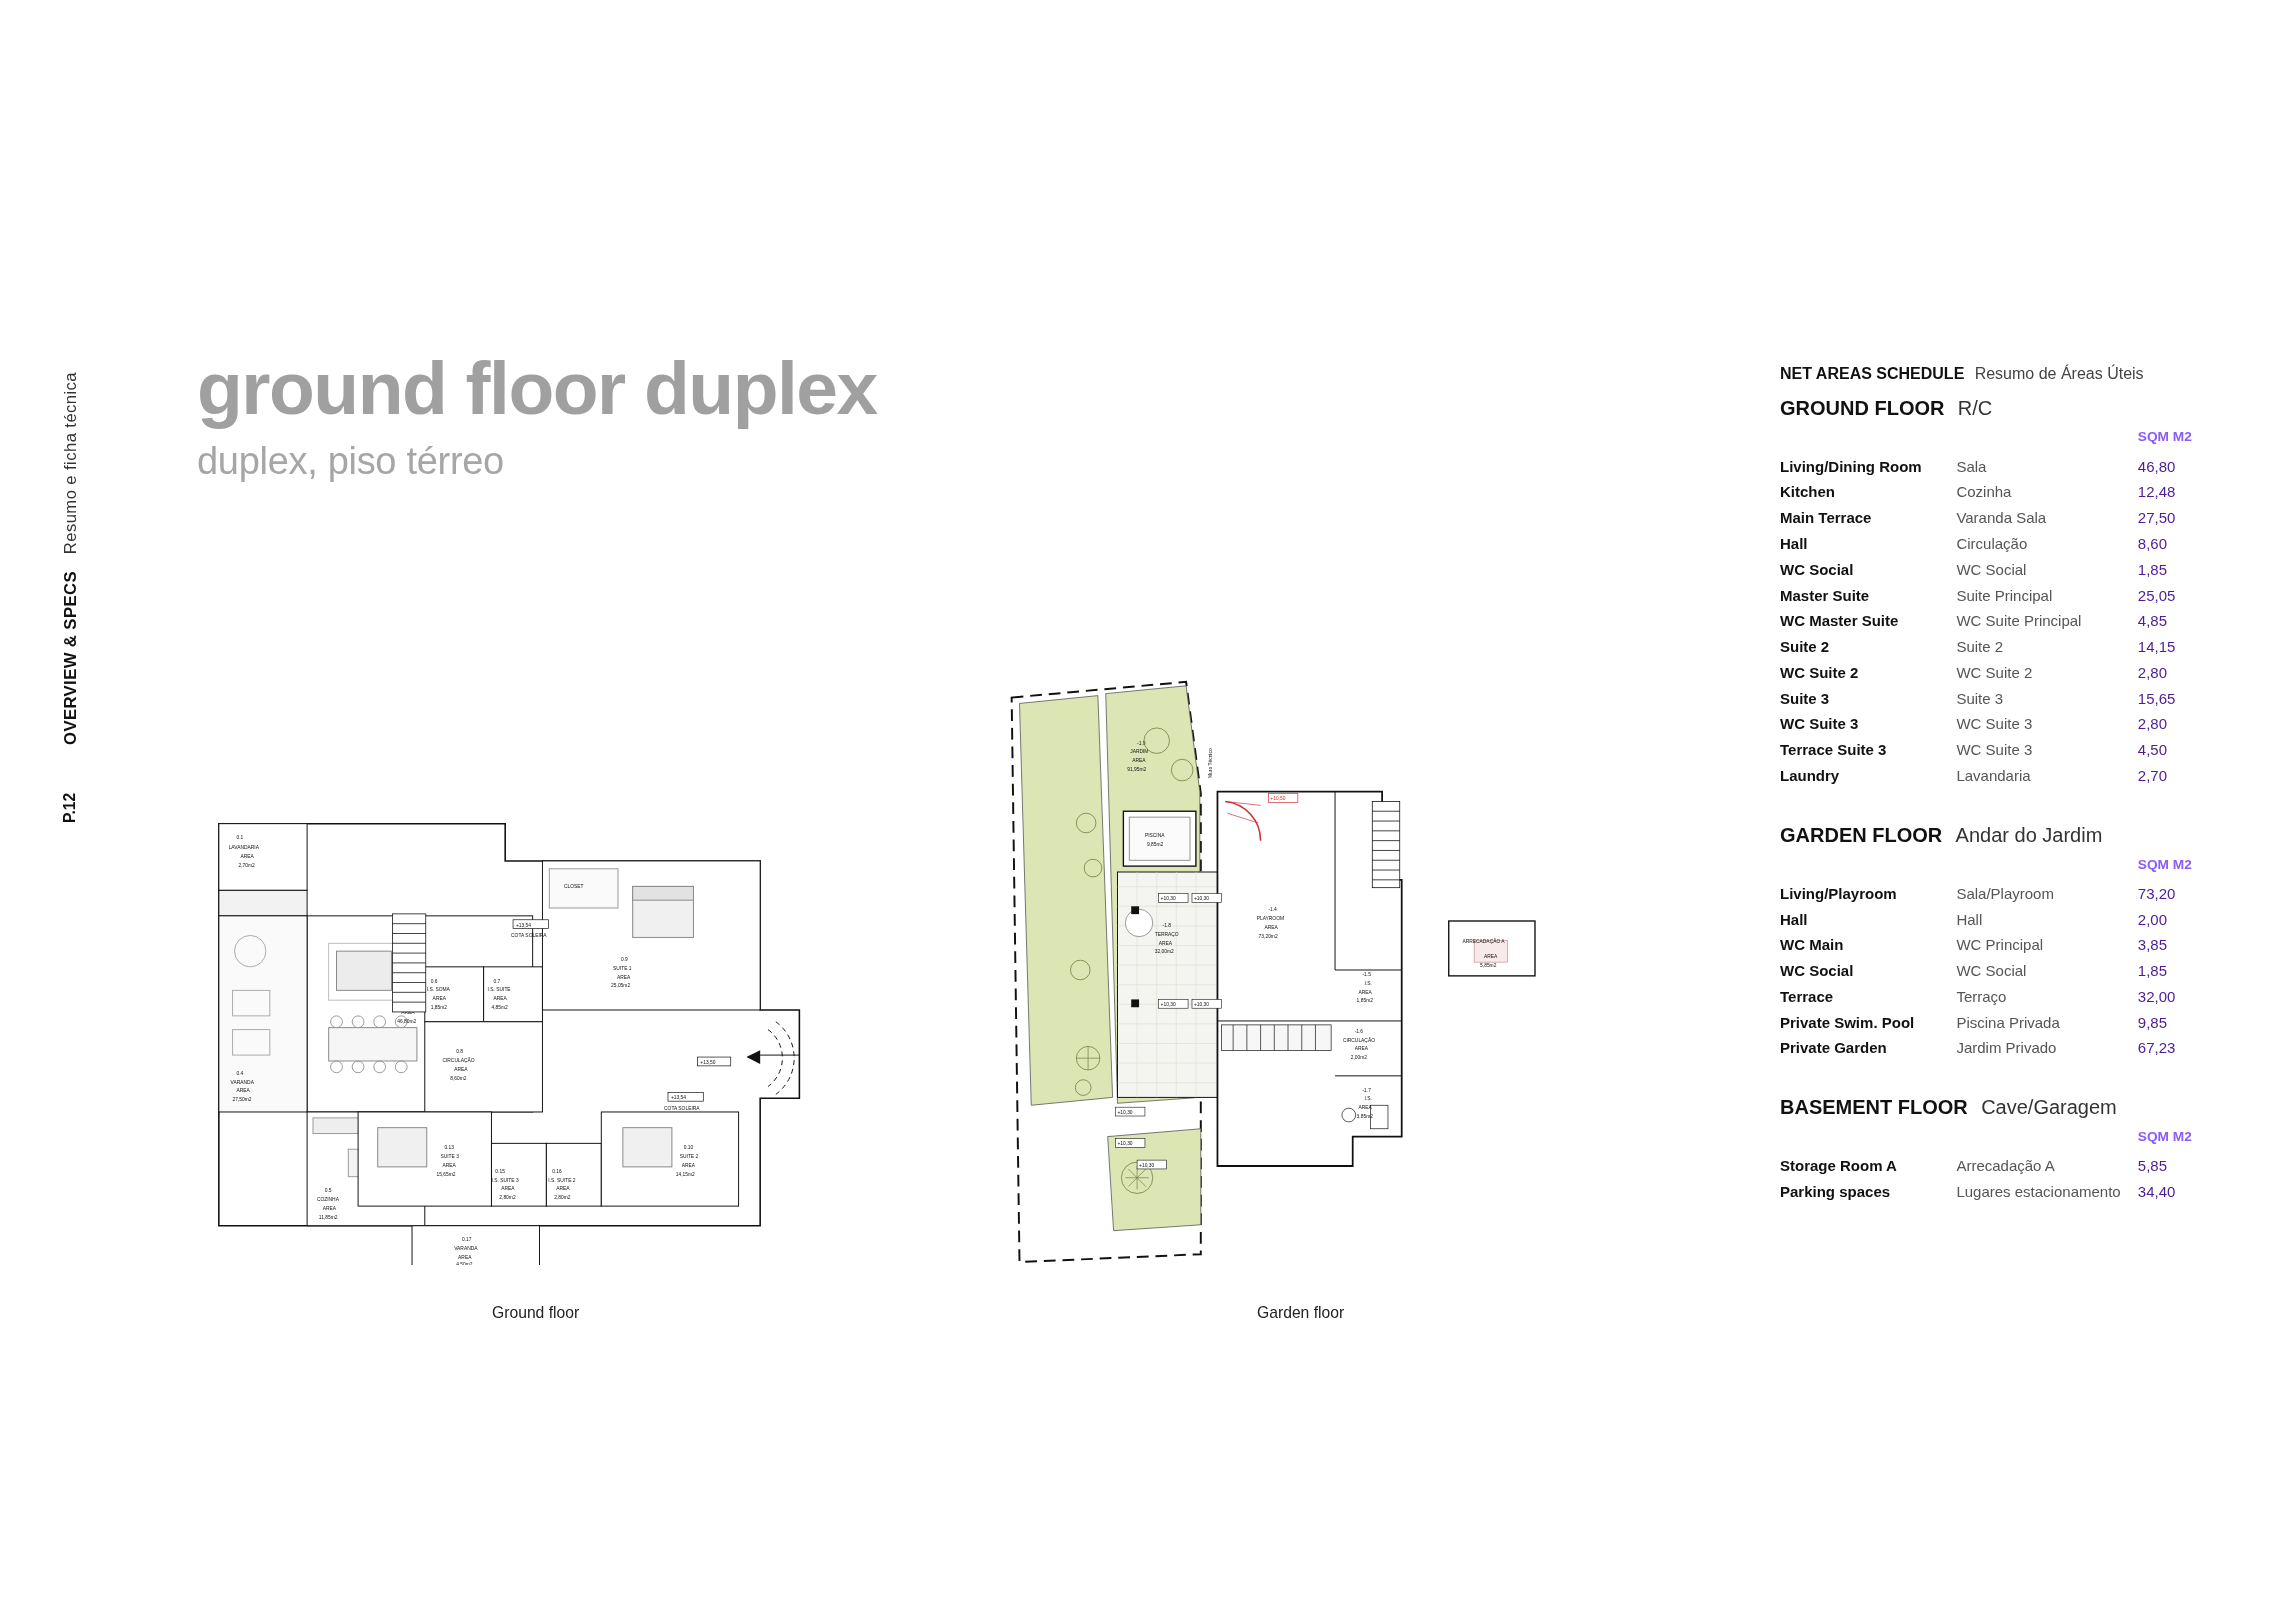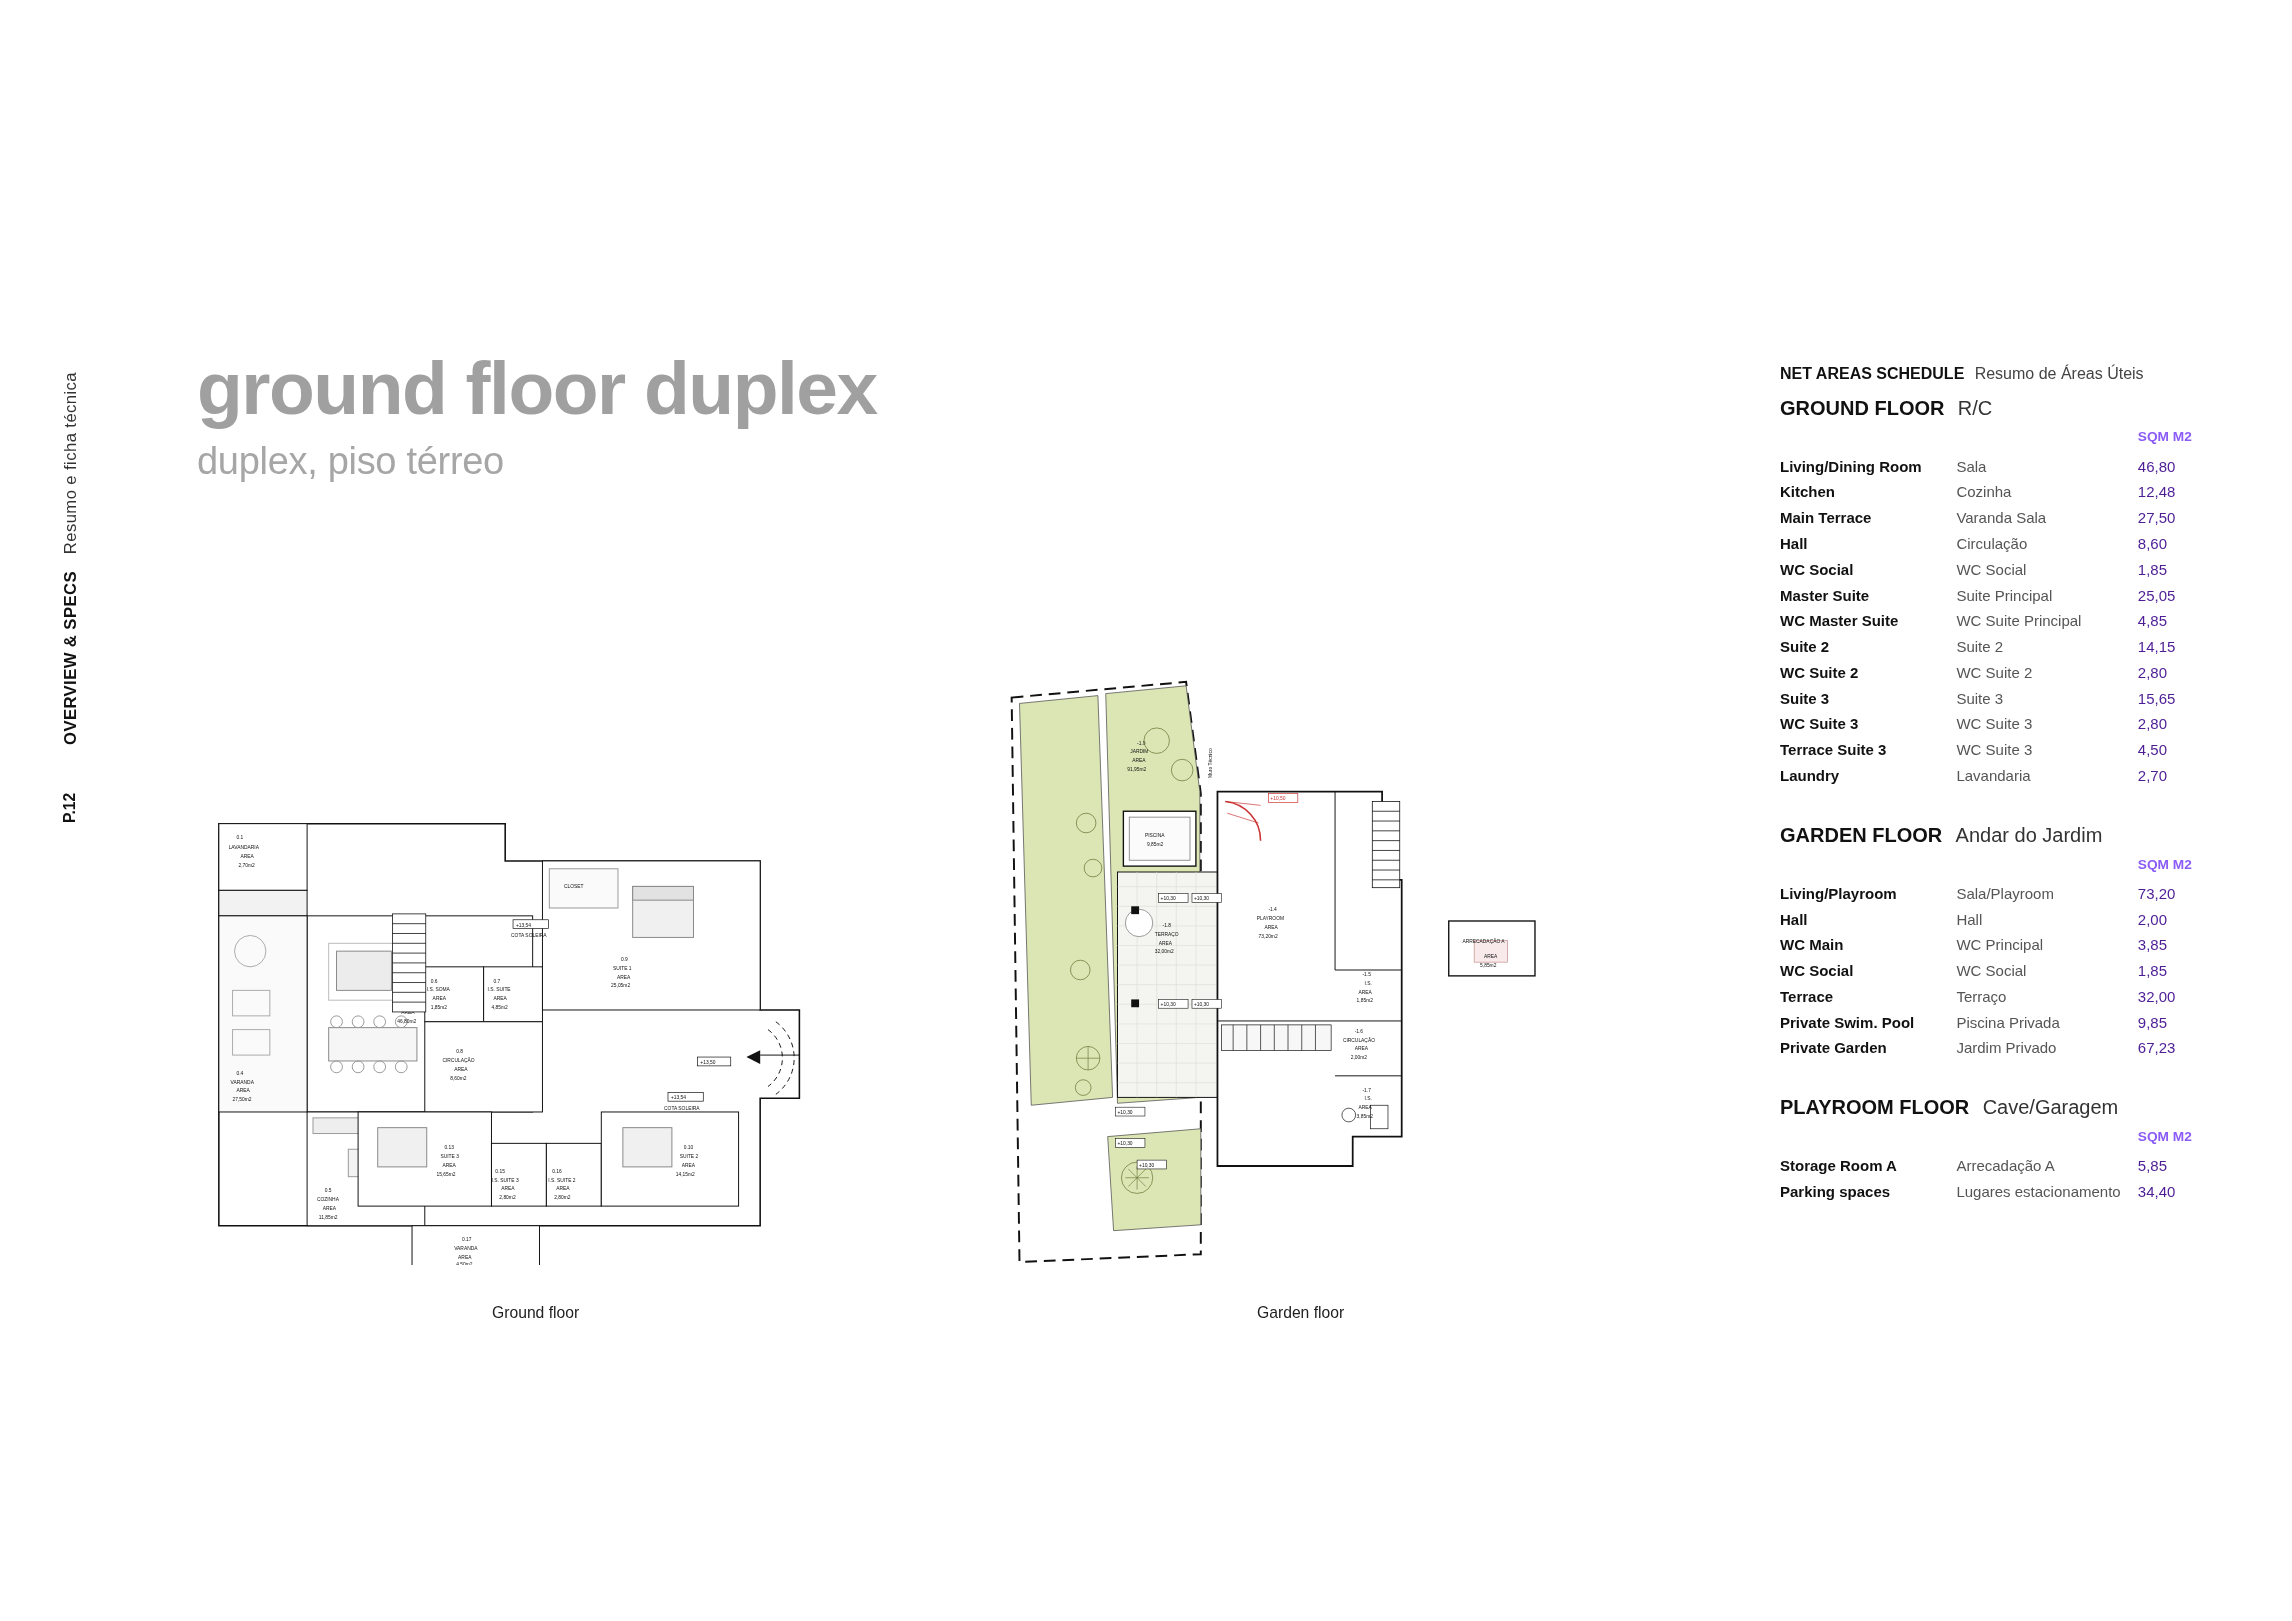--- a/index.html
+++ b/index.html
@@ -303,21 +303,21 @@
           <td class="en">Private Garden</td>
           <td class="pt">Jardim Privado</td>
           <td class="val">67,23</td>
         </tr>
   </tbody>
     </table>
 
   <div class="block-gap"></div>
 
   <div class="floor-title">
-    <span class="en">PLAYROOM FLOOR</span>
+    <span class="en">BASEMENT FLOOR</span>
     <span class="pt">Cave/Garagem</span>
   </div>
   <table class="areas">
     <colgroup>
         <col class="c1">
         <col class="c2">
         <col class="c3">
       </colgroup>
     <tbody>
         <tr>

